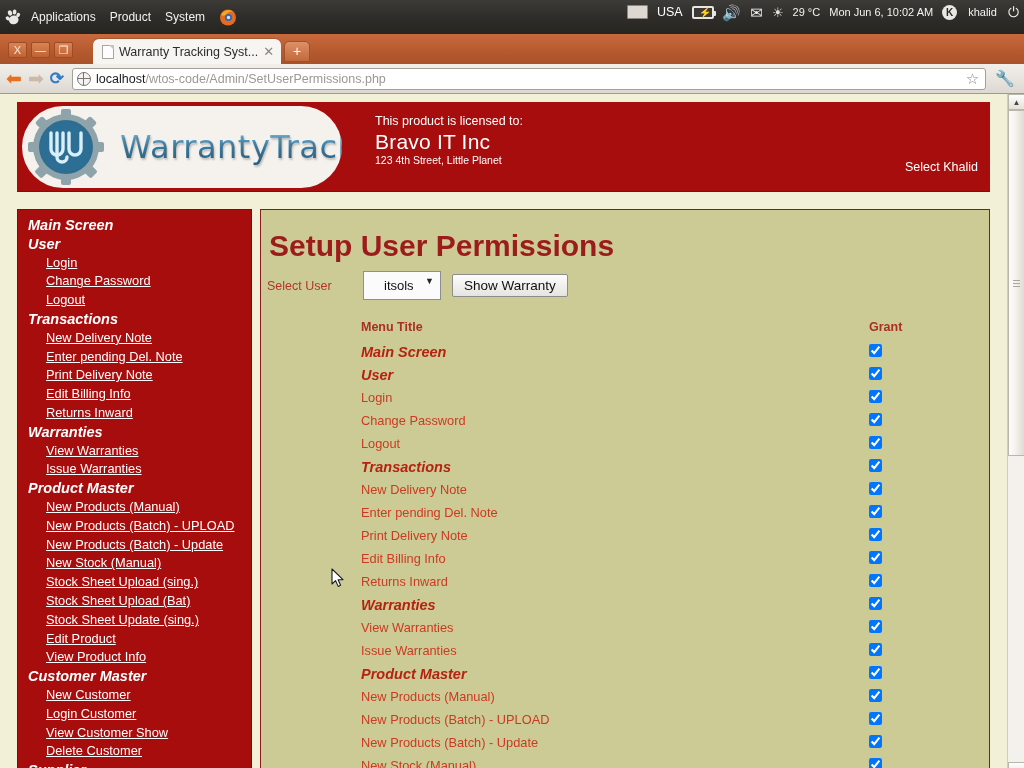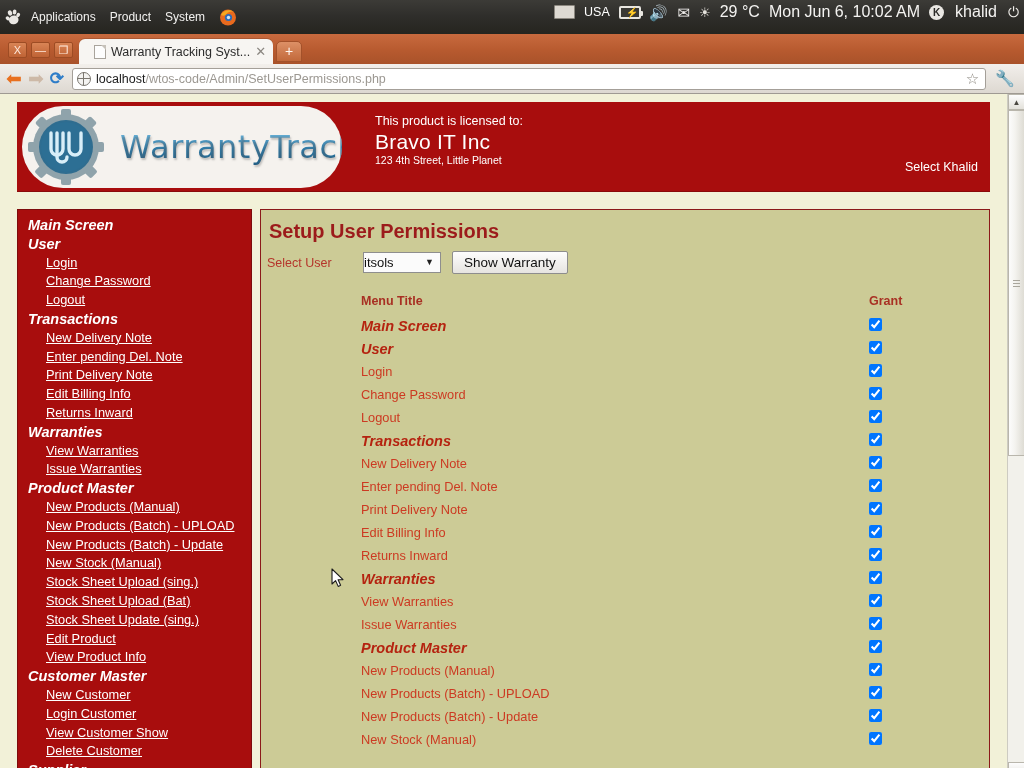--- a/index.html
+++ b/index.html
@@ -43,21 +43,21 @@
     position: relative; background: #3a3935;
   }
   .batt:after {
     content:""; position:absolute; right:-4px; top:3px; width:3px; height:5px;
     background:#e8e6e1; border-radius: 0 1px 1px 0;
   }
   .batt-bolt { position:absolute; left:6px; top:0px; font-size:10px; color:#e8e6e1; line-height:9px;}
   .vol-ico { font-size: 15px; color: #f0eeea; line-height: 1; }
   .mail-ico { font-size: 15px; color: #eeecea; line-height:1; }
   .weather-ico { font-size: 13px; color: #e6e3dd; }
-  .temp-txt, .clock-txt, .user-txt { color: #f4f3f1; font-size: 16px; white-space: nowrap; }
+  .temp-txt, .clock-txt, .user-txt { color: #f4f3f1; font-size: 11px; white-space: nowrap; }
   .user-av {
     width: 15px; height: 15px; border-radius: 50%;
     background: #e9e7e3; color: #2b2a27; font-size: 10px; font-weight: bold;
     display: flex; align-items: center; justify-content: center; margin-right: 2px;
   }
   .power-ico { font-size: 14px; color: #f0eeea; margin-left: 2px; margin-right:3px;}
 
   
   #browser { width: 1024px; height: 744px; background: #d7d3cd; }
   #tabbar {
@@ -70,21 +70,21 @@
     background: linear-gradient(to bottom,#d98455,#bf6335);
     border: 1px solid #9d4c24;
     color: #ffe9dc; font-size: 11px; line-height: 14px; text-align: center;
     font-family: "Liberation Sans", sans-serif;
   }
   .tab {
     height: 25px; min-width: 180px; max-width: 205px;
     background: #f7f5f2;
     border-radius: 6px 6px 0 0;
     display: flex; align-items: center; gap: 5px;
-    padding: 0 7px 0 15px; margin-left: 0;
+    padding: 0 7px 0 9px; margin-left: 14px;
     box-shadow: 0 -1px 0 rgba(0,0,0,.12);
   }
   .tab-fav {
     width: 12px; height: 14px; background: #fdfdfd; border: 1px solid #a9a49c;
     position: relative; flex: 0 0 auto;
   }
   .tab-fav:after{
     content:""; position:absolute; right:-1px; top:-1px;
     border-left:5px solid transparent; border-top:5px solid #c7c2ba;
   }
@@ -184,30 +184,30 @@
     font-size: 12.8px; color: #ffffff; text-decoration: underline;
     padding: 1px 0 1px 28px; line-height: 16.8px; white-space: nowrap;
   }
 
   #content {
     flex: 1 1 auto; background: #cccb96;
     border: 1px solid #8b1a1a;
     position: relative; overflow: hidden;
   }
   .page-title {
-    font-size: 20px; color: #9c1b1b; padding: 10px 0 0 8px;
+    font-size: 30px; color: #9c1b1b; padding: 19px 0 0 8px;
     font-family: "Liberation Sans", sans-serif; letter-spacing: 0px;
   }
   .sel-row { display: flex; align-items: center; gap: 0px; padding: 8px 0 0 6px; }
   .sel-label { font-size: 12.5px; color: #b5352b; width: 96px; }
   select.user-select {
-    width: 78px; height: 21px; font-size: 13px;
+    width: 78px; height: 29px; font-size: 13px;
     font-family: "Liberation Sans", sans-serif;
     border: 1px solid #8e8e8e; background: #fbfbfb; color: #111;
-    padding-left: 0;
+    padding-left: 20px;
     -webkit-appearance: none; appearance: none;
   }
   .select-wrap { position: relative; display:inline-block; }
   .select-arrow {
     position: absolute; right: 7px; top: 5px; font-size: 9px; color: #222;
     pointer-events: none;
   }
   button.show-settings {
     margin-left: 11px; height: 23px; padding: 0 11px;
     font-size: 13.5px; font-family: "Liberation Sans", sans-serif;

